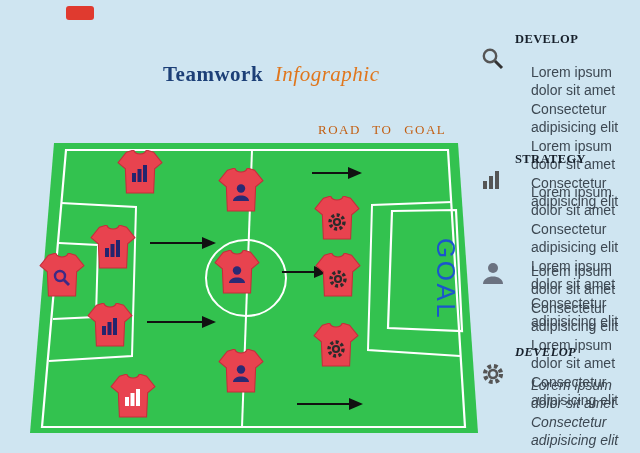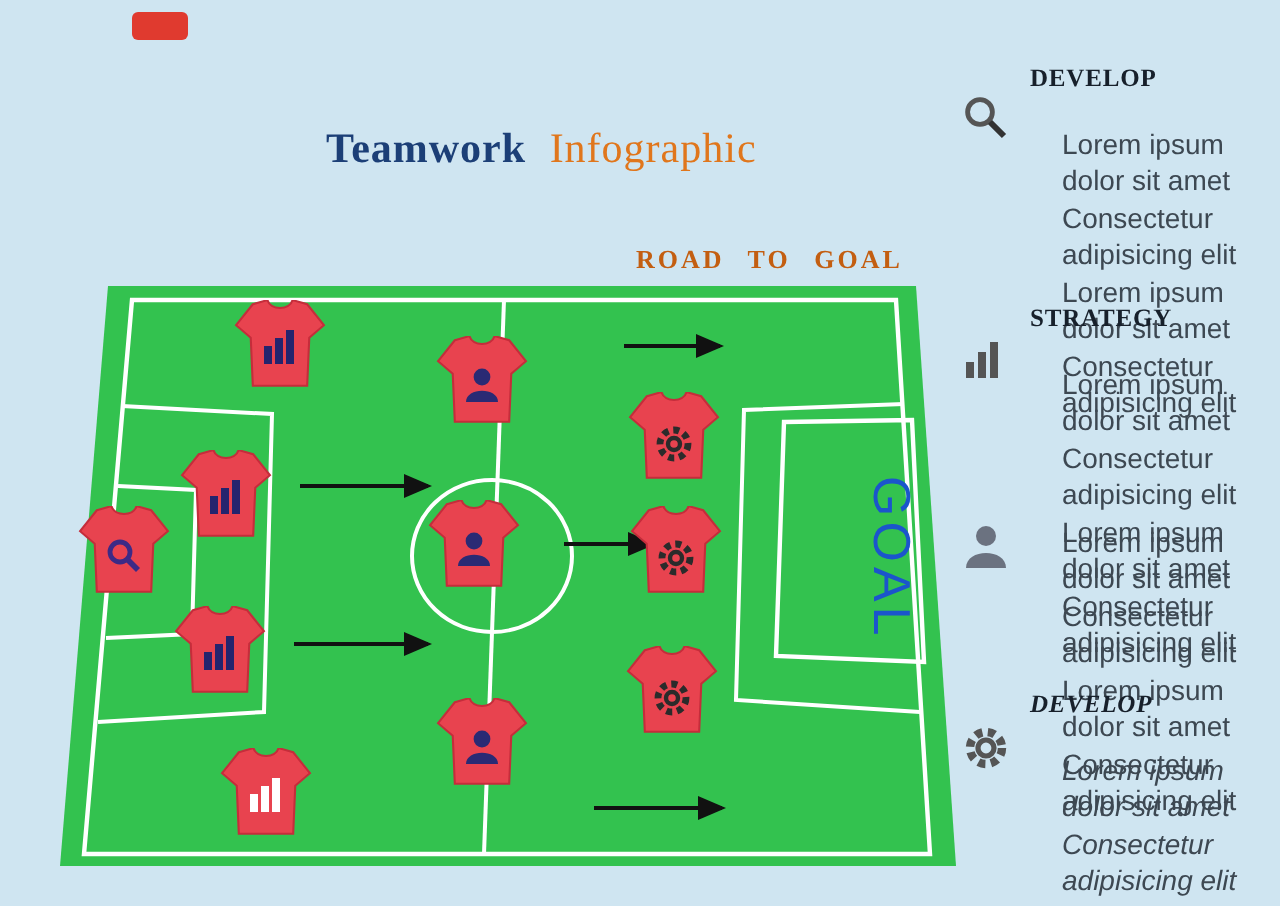--- a/index.html
+++ b/index.html
@@ -9,24 +9,24 @@
   }
   .watermark{
     position:absolute;left:66px;top:6px;width:28px;height:14px;
     background:#e03a2f;border-radius:3px;
   }
   .title{
     position:absolute;left:163px;top:62px;
     font-family:"Liberation Serif",serif;font-size:21px;letter-spacing:.5px;
   }
   .title .main{color:#1c3f77;font-weight:700;}
-  .title .accent{color:#e0761c;font-weight:400;margin-left:6px;}
+  .title .accent{color:#e0761c;font-weight:400;margin-left:6px;font-style:italic;}
   .road{
     position:absolute;left:318px;top:122px;
-    color:#c35e11;font-weight:700;font-size:13px;
+    color:#c35e11;font-weight:400;font-size:13px;
     letter-spacing:1.5px;word-spacing:7px;
     font-family:"Liberation Serif",serif;
   }
   .field-svg{position:absolute;left:0;top:0;}
   .section{position:absolute;left:480px;width:155px;display:flex;gap:9px;}
   .section .icon{flex:0 0 26px;width:26px;}
   .section .txt h3{
     margin:0 0 4px;font-family:"Liberation Serif",serif;
     font-size:12.5px;letter-spacing:.4px;color:#17202b;font-weight:700;
   }

